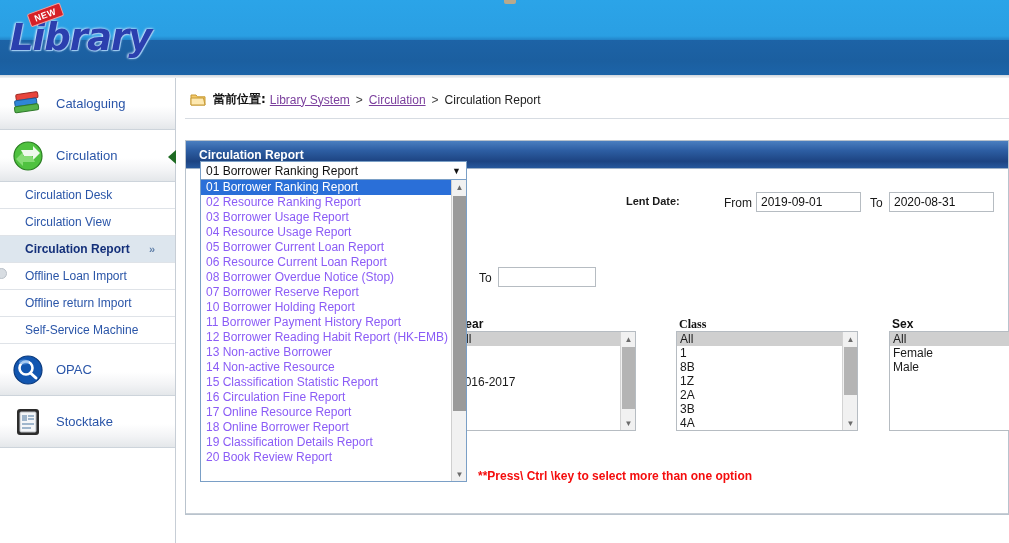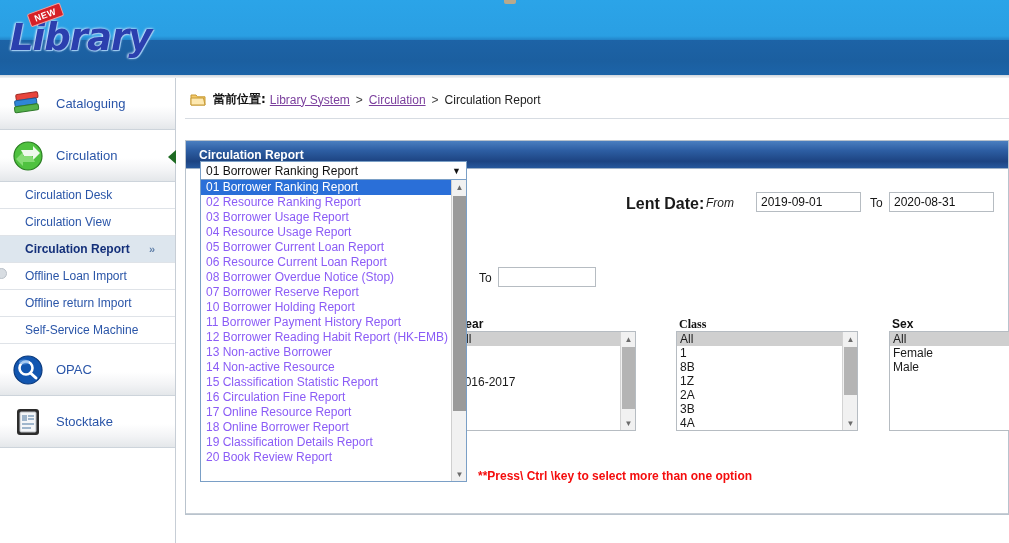--- a/index.html
+++ b/index.html
@@ -130,21 +130,21 @@
     background: linear-gradient(to bottom, #4a7fc0 0%, #2d5ea3 35%, #1d4482 75%, #27589c 100%);
     border-bottom: 1px solid #9fb2c8;
   }
   .panel-head .title {
     position: absolute; left: 13px; top: 50%; transform: translateY(-50%);
     color: #ffffff; font-size: 12px; font-weight: bold;
   }
   .panel-body { position: relative; height: 345px; background: #ffffff; }
 
   
-  .lbl-bold { font-size: 16px; font-weight: bold; color: #1a1a1a; }
+  .lbl-bold { font-size: 11px; font-weight: bold; color: #1a1a1a; }
   .lbl-plain { font-size: 12px; color: #1a1a1a; }
   .txt-input {
     border: 1px solid #b6bcc2; background: #ffffff;
     font-size: 12px; color: #111; padding: 1px 4px; height: 20px;
     font-family: "Liberation Sans", sans-serif;
   }
 
   
   .combo-wrap { position: absolute; left: 14px; top: 20px; width: 267px; z-index: 40; }
   .combo-closed {
@@ -337,21 +337,21 @@
     <div class="hr-top"></div>
 
     <div class="panel">
       <div class="panel-head">
         <span class="title">Circulation Report</span>
       </div>
 
       <div class="panel-body">
 
         <div style="position:absolute; left:440px; top:26px;" class="lbl-bold">Lent Date:</div>
-        <div style="position:absolute; left:520px; top:27px;font-style:italic;" class="lbl-plain">From</div>
+        <div style="position:absolute; left:538px; top:27px;" class="lbl-plain">From</div>
         <input class="txt-input" style="position: absolute; left: 570px; top: 23px; width: 105px;" value="2019-09-01">
         <div style="position:absolute; left:684px; top:27px;" class="lbl-plain">To</div>
         <input class="txt-input" style="position: absolute; left: 703px; top: 23px; width: 105px;" value="2020-08-31">
 
         <div style="position:absolute; left:293px; top:102px;" class="lbl-plain">To</div>
         <input class="txt-input" style="position: absolute; left: 312px; top: 98px; width: 98px;" value="">
 
         <div style="position:absolute; left:272px; top:148px;" class="field-label">Year</div>
         <div class="listbox" style="left:268px; top:162px; width:182px; height:100px;">
           <div class="li sel">All</div>

